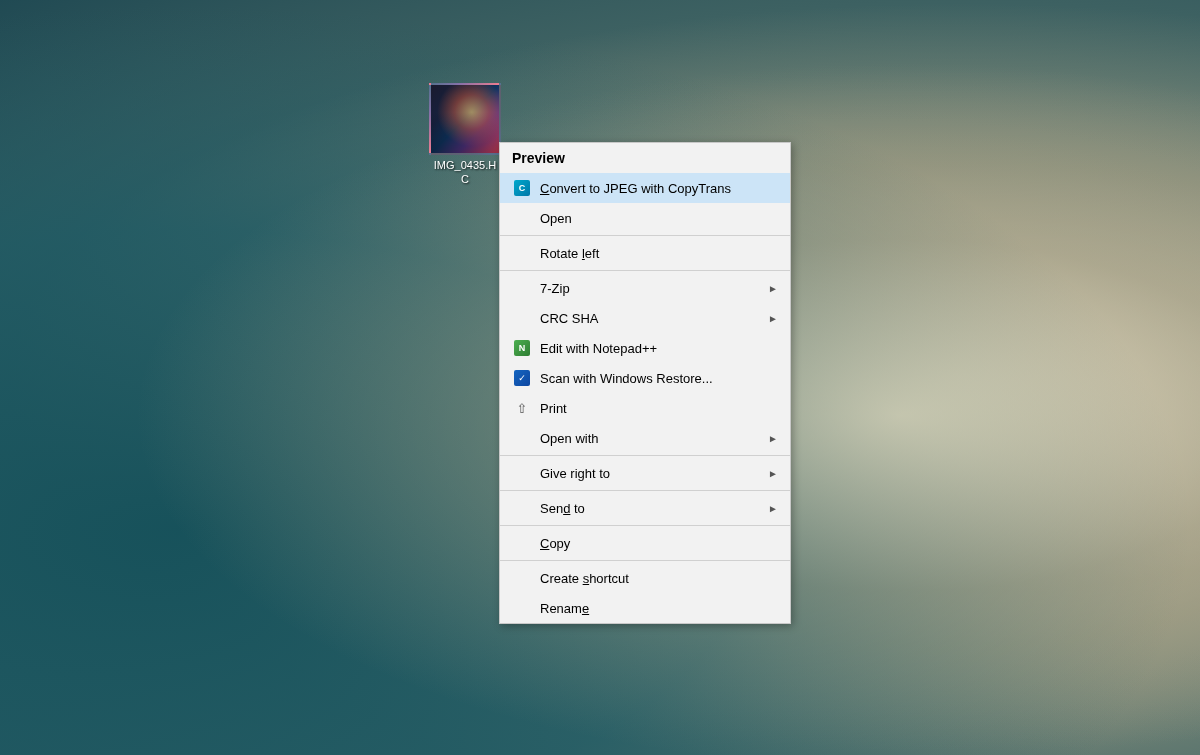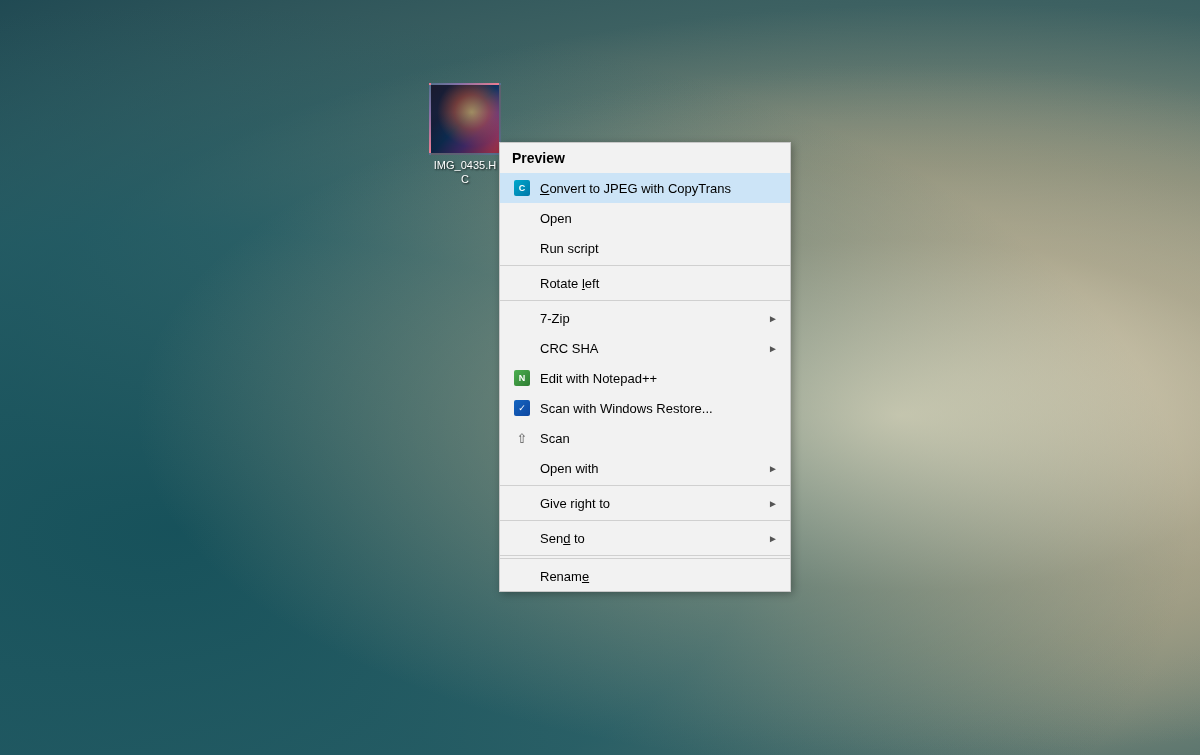--- a/index.html
+++ b/index.html
@@ -240,24 +240,20 @@
       <span class="item-label">
         <span class="underline">C</span>onvert to JPEG with CopyTrans
       </span>
     </div>
 
     <div class="menu-item">
       <div class="icon-area"></div>
       <span class="item-label">Open</span>
     </div>
 
-    <div class="menu-item">
-      <div class="icon-area"></div>
-      <span class="item-label">Run script</span>
-    </div>
 
     <div class="menu-divider"></div>
 
 
     <div class="menu-item">
       <div class="icon-area"></div>
       <span class="item-label">Rotate <span class="underline">l</span>eft</span>
     </div>
 
     <div class="menu-divider"></div>
@@ -285,21 +281,21 @@
       <div class="icon-area">
         <div class="defender-icon">✓</div>
       </div>
       <span class="item-label">Scan with Windows Restore...</span>
     </div>
 
     <div class="menu-item">
       <div class="icon-area">
         <div class="share-icon">⇧</div>
       </div>
-      <span class="item-label">Scan</span>
+      <span class="item-label">Print</span>
     </div>
 
     <div class="menu-item">
       <div class="icon-area"></div>
       <span class="item-label">Open with</span>
       <span class="submenu-arrow">►</span>
     </div>
 
     <div class="menu-divider"></div>
 
@@ -314,23 +310,31 @@
 
     <div class="menu-item">
       <div class="icon-area"></div>
       <span class="item-label">Sen<span class="underline">d</span> to</span>
       <span class="submenu-arrow">►</span>
     </div>
 
     <div class="menu-divider"></div>
 
 
-
-    <div class="menu-divider"></div>
-
+    <div class="menu-item">
+      <div class="icon-area"></div>
+      <span class="item-label"><span class="underline">C</span>opy</span>
+    </div>
+
+    <div class="menu-divider"></div>
+
+    <div class="menu-item">
+      <div class="icon-area"></div>
+      <span class="item-label">Create <span class="underline">s</span>hortcut</span>
+    </div>
 
 
     <div class="menu-item">
       <div class="icon-area"></div>
       <span class="item-label">Renam<span class="underline">e</span></span>
     </div>
 
   </div>
 
 </div>

